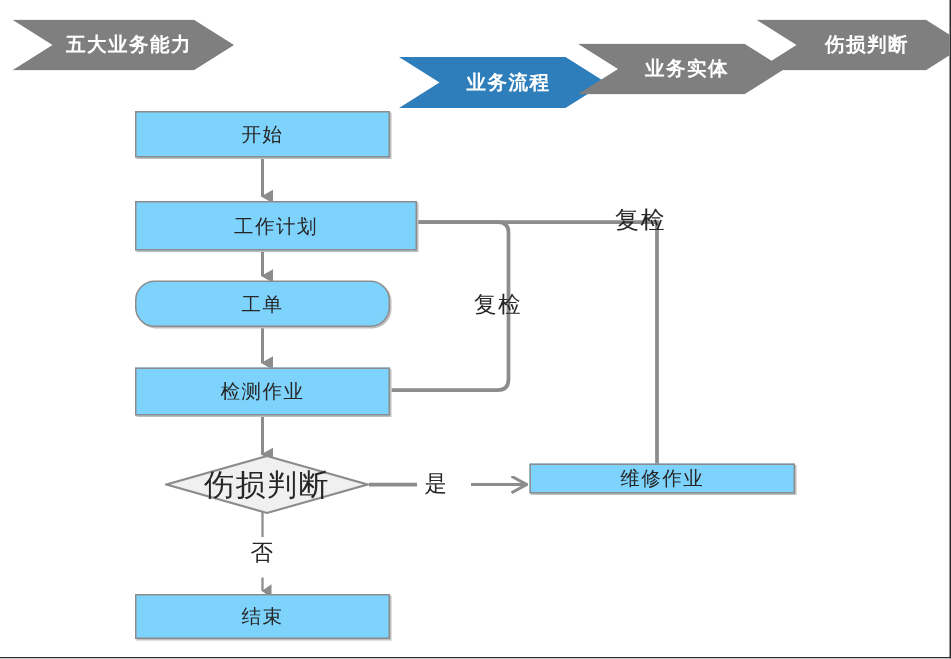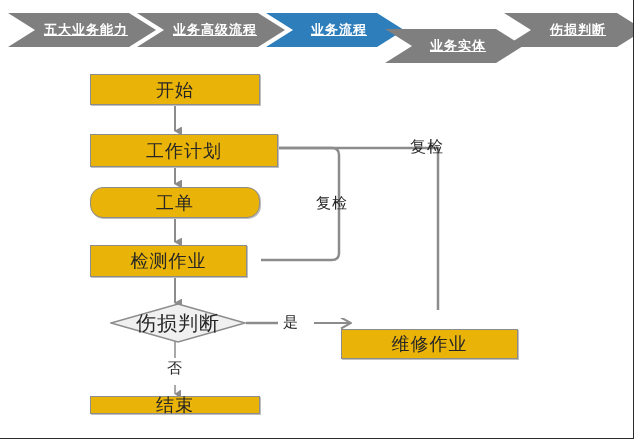--- a/index.html
+++ b/index.html
@@ -39,42 +39,41 @@
     color: #ffffff;
     font-size: 13px;
     font-weight: bold;
     letter-spacing: 1px;
     white-space: nowrap;
     box-sizing: border-box;
   }
   .chev span {
     display: block;
     transform: translateX(4px);
-    text-decoration: underline;
   }
 
   
   #flow {
     position: absolute;
     left: 0;
     top: 0;
     width: 634px;
     height: 439px;
   }
   .node {
     position: absolute;
-    background: #eab308;
+    background: #7dd3fc;
     border: 1px solid #8c8c8c;
     box-shadow: 1px 1px 0 0 #bfbfbf;
     display: flex;
     align-items: center;
     justify-content: center;
     box-sizing: border-box;
     color: #262626;
-    font-size: 18px;
+    font-size: 13px;
     letter-spacing: 1px;
     white-space: nowrap;
   }
   .decision {
     position: absolute;
     display: flex;
     align-items: center;
     justify-content: center;
     color: #262626;
     font-size: 20px;
@@ -118,25 +117,22 @@
 <body>
 
 <div id="page">
 
   <div id="breadcrumb">
 
     <div class="chev" style="left:8px; width:148px; clip-path: polygon(0 0, 121px 0, 148px 17px, 121px 34px, 0 34px, 27px 17px); background:#7f7f7f;">
       <span>五大业务能力</span>
     </div>
 
-    <div class="chev" style="left:137px; width:148px; clip-path: polygon(0 0, 121px 0, 148px 17px, 121px 34px, 0 34px, 27px 17px); background:#7f7f7f;">
-      <span>业务高级流程</span>
-    </div>
-
-    <div class="chev" style="left:266px; width:138px; clip-path: polygon(0 0, 111px 0, 138px 17px, 111px 34px, 0 34px, 27px 17px); background:#2e7ebb;">
+
+    <div class="chev" style="left:266px; width:138px; clip-path: polygon(0 0, 111px 0, 138px 17px, 111px 34px, 0 34px, 27px 17px); background:#2e7ebb;margin-top:25px;">
       <span>业务流程</span>
     </div>
 
     <div class="chev" style="left:385px; width:138px; clip-path: polygon(0 0, 111px 0, 138px 17px, 111px 34px, 0 34px, 27px 17px); background:#7f7f7f;margin-top:16px;">
       <span>业务实体</span>
     </div>
 
     <div class="chev" style="left:504px; width:140px; clip-path: polygon(0 0, 113px 0, 140px 17px, 113px 34px, 0 34px, 27px 17px); background:#7f7f7f;">
       <span>伤损判断</span>
     </div>
@@ -185,36 +181,36 @@
     </div>
 
     <div class="node" style="left:90px; top:134px; width:188px; height:33px;">
       <span>工作计划</span>
     </div>
 
     <div class="node" style="left:90px; top:187px; width:170px; height:31px;border-radius:13px;">
       <span>工单</span>
     </div>
 
-    <div class="node" style="left:90px; top:245px; width:157px; height:32px;">
+    <div class="node" style="left:90px; top:245px; width:170px; height:32px;">
       <span>检测作业</span>
     </div>
 
     <div class="decision" style="left:110px; top:303px; width:136px; height:40px;">
       <svg class="dia" viewBox="0 0 136 40" preserveAspectRatio="none" xmlns="http://www.w3.org/2000/svg">
         <polygon points="68,1 135,20 68,39 1,20" fill="#f0f0f0" stroke="#8c8c8c" stroke-width="1.4"></polygon>
       </svg>
       <span class="dtext">伤损判断</span>
     </div>
 
-    <div class="node" style="left:341px; top:309px; width:177px; height:30px;margin-top:20px;">
+    <div class="node" style="left:353px; top:309px; width:177px; height:20px;">
       <span>维修作业</span>
     </div>
 
-    <div class="node" style="left:90px; top:396px; width:170px; height:18px;">
+    <div class="node" style="left:90px; top:396px; width:170px; height:30px;">
       <span>结束</span>
     </div>
 
     <div class="lbl" style="left:316px; top:194px;">
       <span>复检</span>
     </div>
 
     <div class="lbl-big" style="left:410px; top:137px;">
       <span>复检</span>
     </div>

